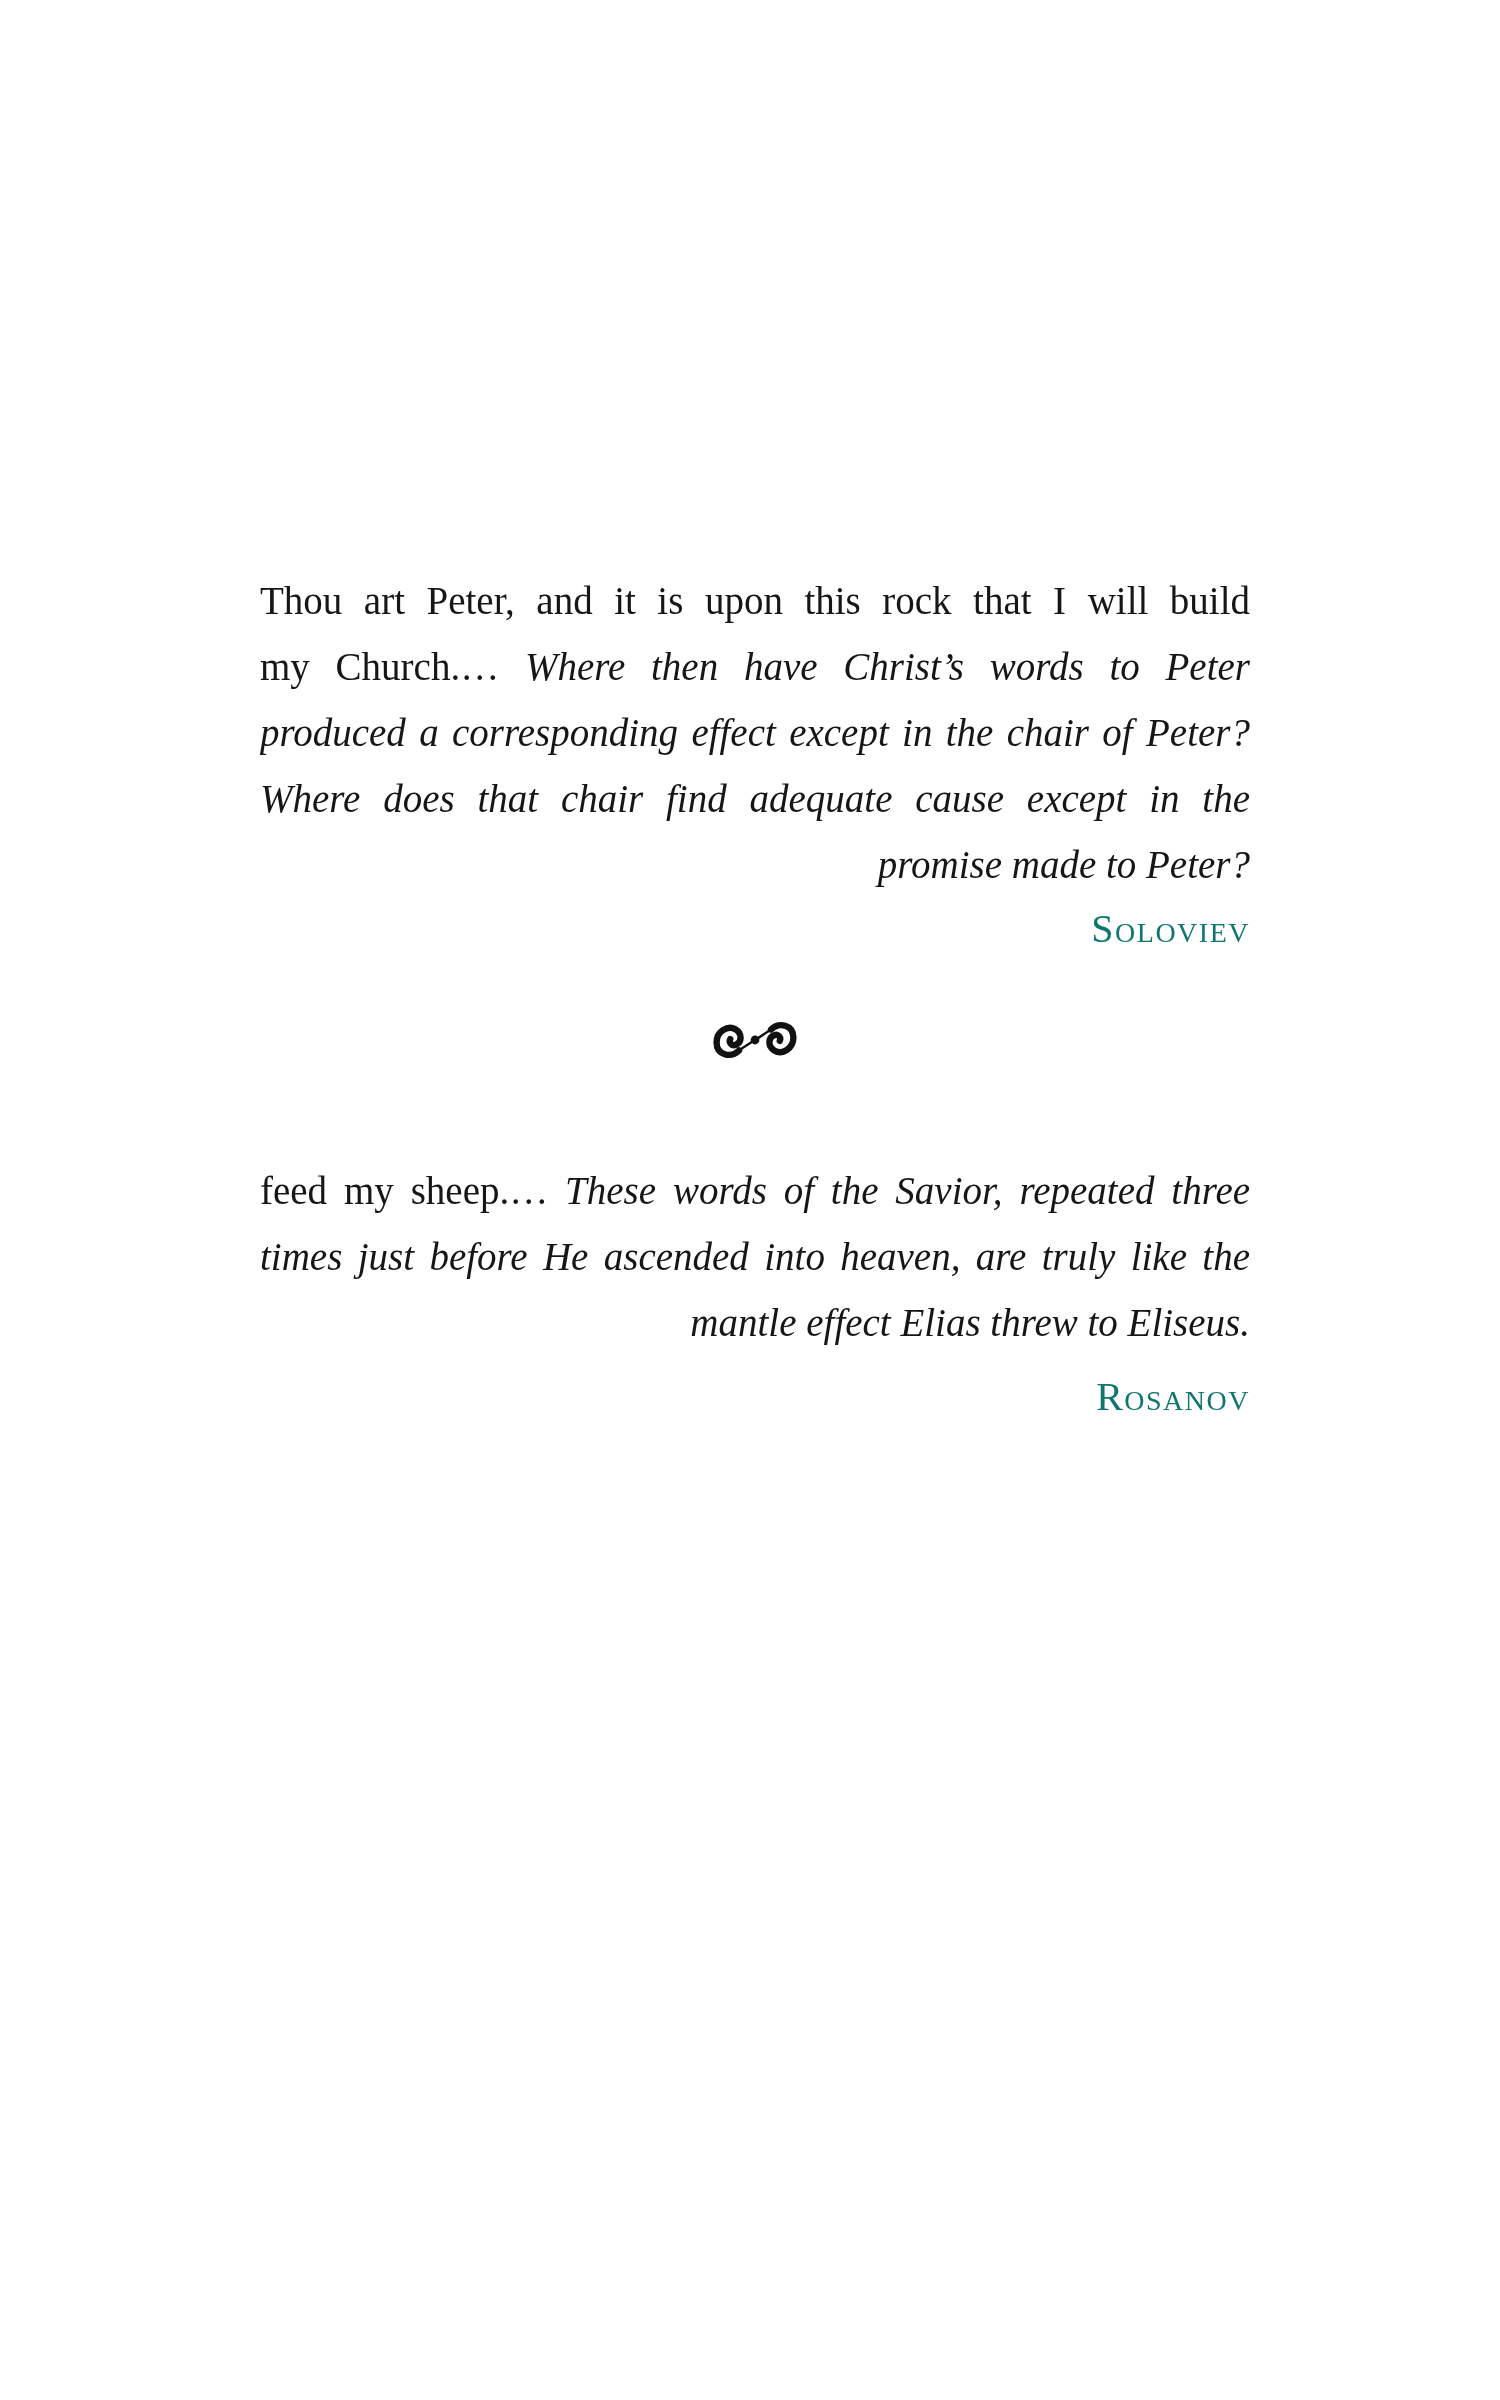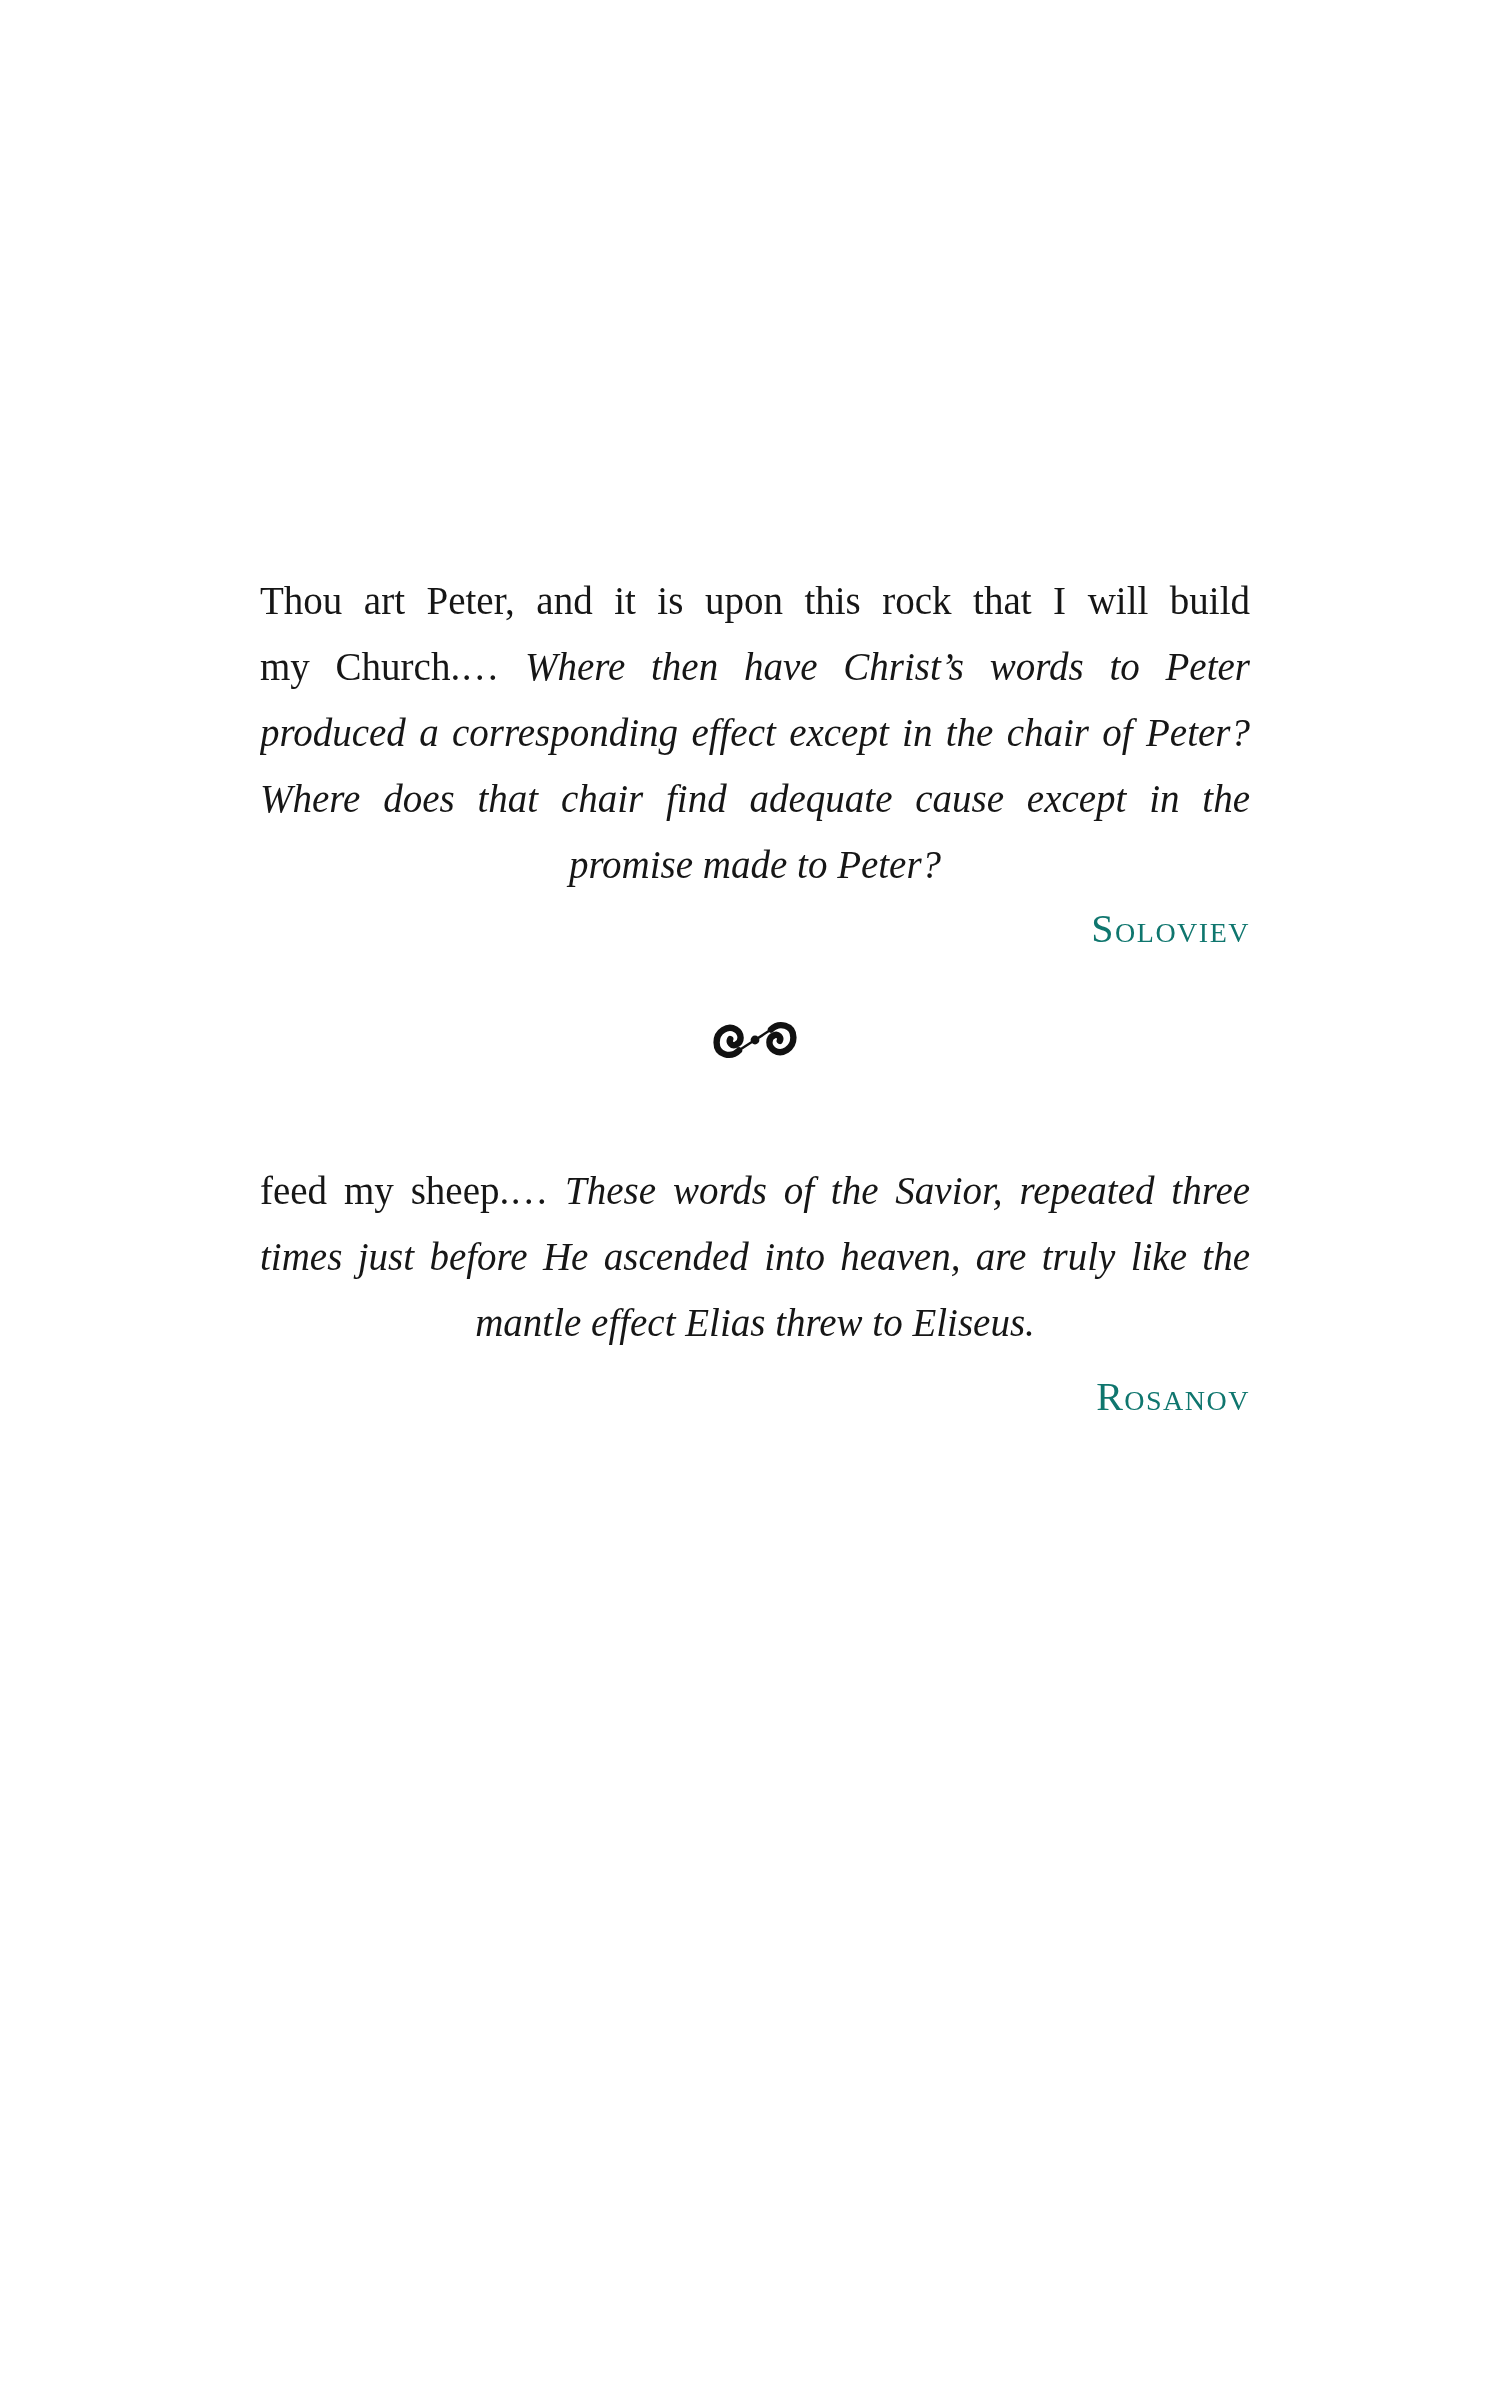--- a/index.html
+++ b/index.html
@@ -22,21 +22,21 @@
   }
   .quote-1 { top: 568px; }
   .quote-2 { top: 1158px; }
   .jline {
     text-align: justify;
     text-align-last: justify;
     height: 66px;
     overflow: hidden;
   }
   .lastline {
-    text-align: center;
+    text-align: right;
     height: 66px;
     overflow: hidden;
   }
   .it { font-style: italic; }
   .attribution {
     position: absolute;
     left: 260px;
     width: 990px;
     text-align: right;
     font-size: 40px;

